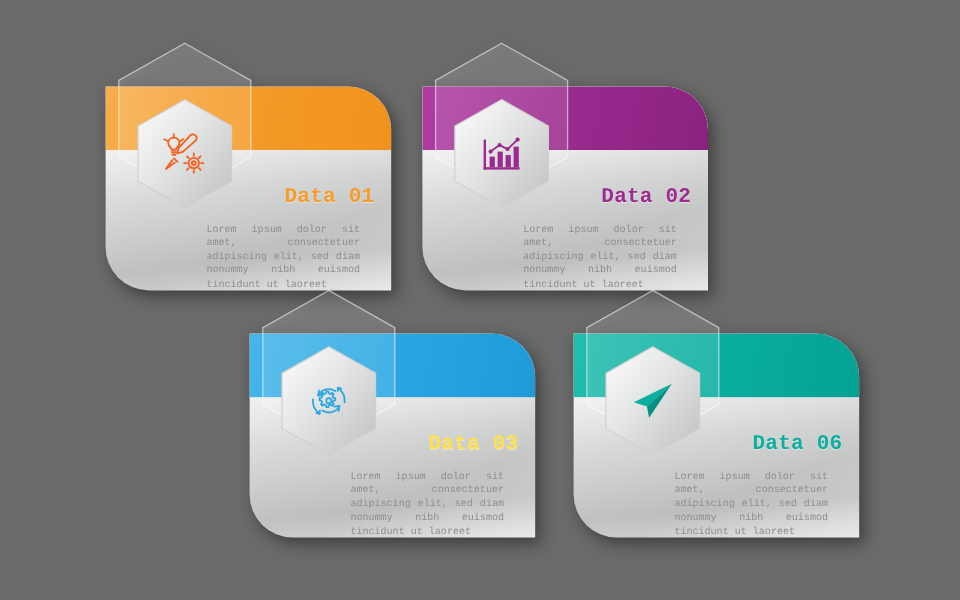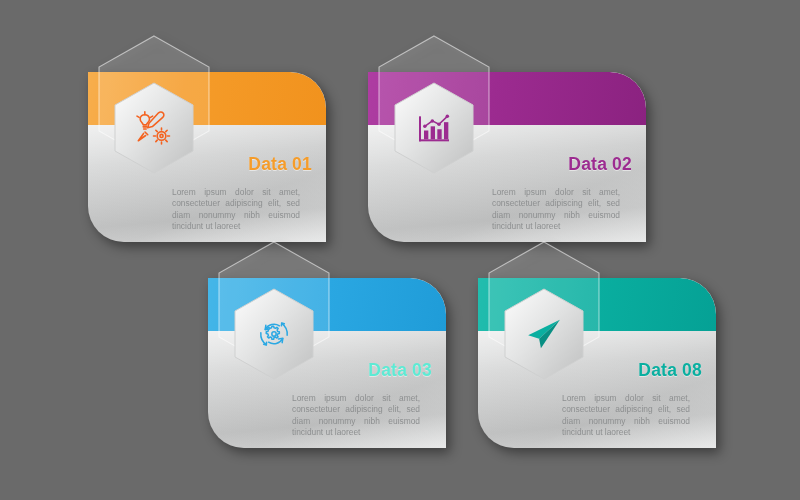--- a/index.html
+++ b/index.html
@@ -3,21 +3,21 @@
 <meta charset="utf-8">
 <style>
   html,body{margin:0;padding:0;}
   body{
     width:800px;height:500px;
     background:#6a6a6a;
     font-family:"Liberation Sans", sans-serif;
     overflow:hidden;
     position:relative;
   }
-  .canvas{position:absolute;left:0;top:0;width:800px;height:500px;}
+  .canvas{position:absolute;left:0;top:0;width:800px;height:500px;font-family:Liberation Mono, monospace;}
 
   
   .card{
     position:absolute;
     width:238px;height:170px;
     border-radius:0 36px 0 36px;
     overflow:visible;
     filter:drop-shadow(4px 5px 6px rgba(0,0,0,.42));
   }
   .card-body{
@@ -76,21 +76,21 @@
     font-size:8.4px;
     line-height:11.4px;
     color:#8d8f90;
     text-align:justify;
     text-align-last:left;
     margin:12px;
   }
 
   
   #card1{left:88px;top:72px;}
-  #card2{left:368px;top:72px;padding-left:40px;}
+  #card2{left:352px;top:72px;}
   #card3{left:208px;top:278px;}
   #card4{left:478px;top:278px;}
 
   #card1 .txt{top:82px;}
   #card2 .txt{top:82px;}
   #card3 .txt{top:82px;}
   #card4 .txt{top:82px;}
 </style>
 </head>
 <body>
@@ -222,21 +222,21 @@
           <path d="M33.8 34.4l.8-5.2-5.2.7"></path>
           <path d="M8.2 22.5a16 16 0 0 0 6.5 14.3"></path>
           <path d="M39.8 25.5a16 16 0 0 0-6.5-14.3"></path>
           <path d="M11.6 36.2l3.2 1 .3-3.4"></path>
           <path d="M36.4 11.8l-3.2-1-.3 3.4"></path>
         </svg>
       </div>
     </div>
 
     <div class="txt">
-      <div class="card-title" style="color:#5eead4;">Data 03</div>
+      <div class="card-title" style="color:#fde047;">Data 03</div>
       <p class="card-desc">Lorem ipsum dolor sit amet, consectetuer adipiscing elit, sed diam nonummy nibh euismod tincidunt ut laoreet</p>
     </div>
   </div>
 
   <div class="card" id="card4">
     <div class="card-body">
       <div class="card-head" style="background:linear-gradient(100deg,#22bdae 0%,#0aafa0 45%,#05a195 100%);"></div>
       <div class="card-sheen"></div>
     </div>
 
@@ -259,18 +259,18 @@
       </svg>
       <div class="glyph">
         <svg viewBox="0 0 48 48">
           <path d="M43 7L5 25.5l13.2 4.2L43 7z" fill="#0aafa0"></path>
           <path d="M43 7L18.2 29.7l2.1 11.3 5.6-8.2L43 7z" fill="#088f83"></path>
         </svg>
       </div>
     </div>
 
     <div class="txt">
-      <div class="card-title" style="color:#0aafa0;">Data 08</div>
+      <div class="card-title" style="color:#0aafa0;">Data 06</div>
       <p class="card-desc">Lorem ipsum dolor sit amet, consectetuer adipiscing elit, sed diam nonummy nibh euismod tincidunt ut laoreet</p>
     </div>
   </div>
 
 </div>
 
 </body></html>

